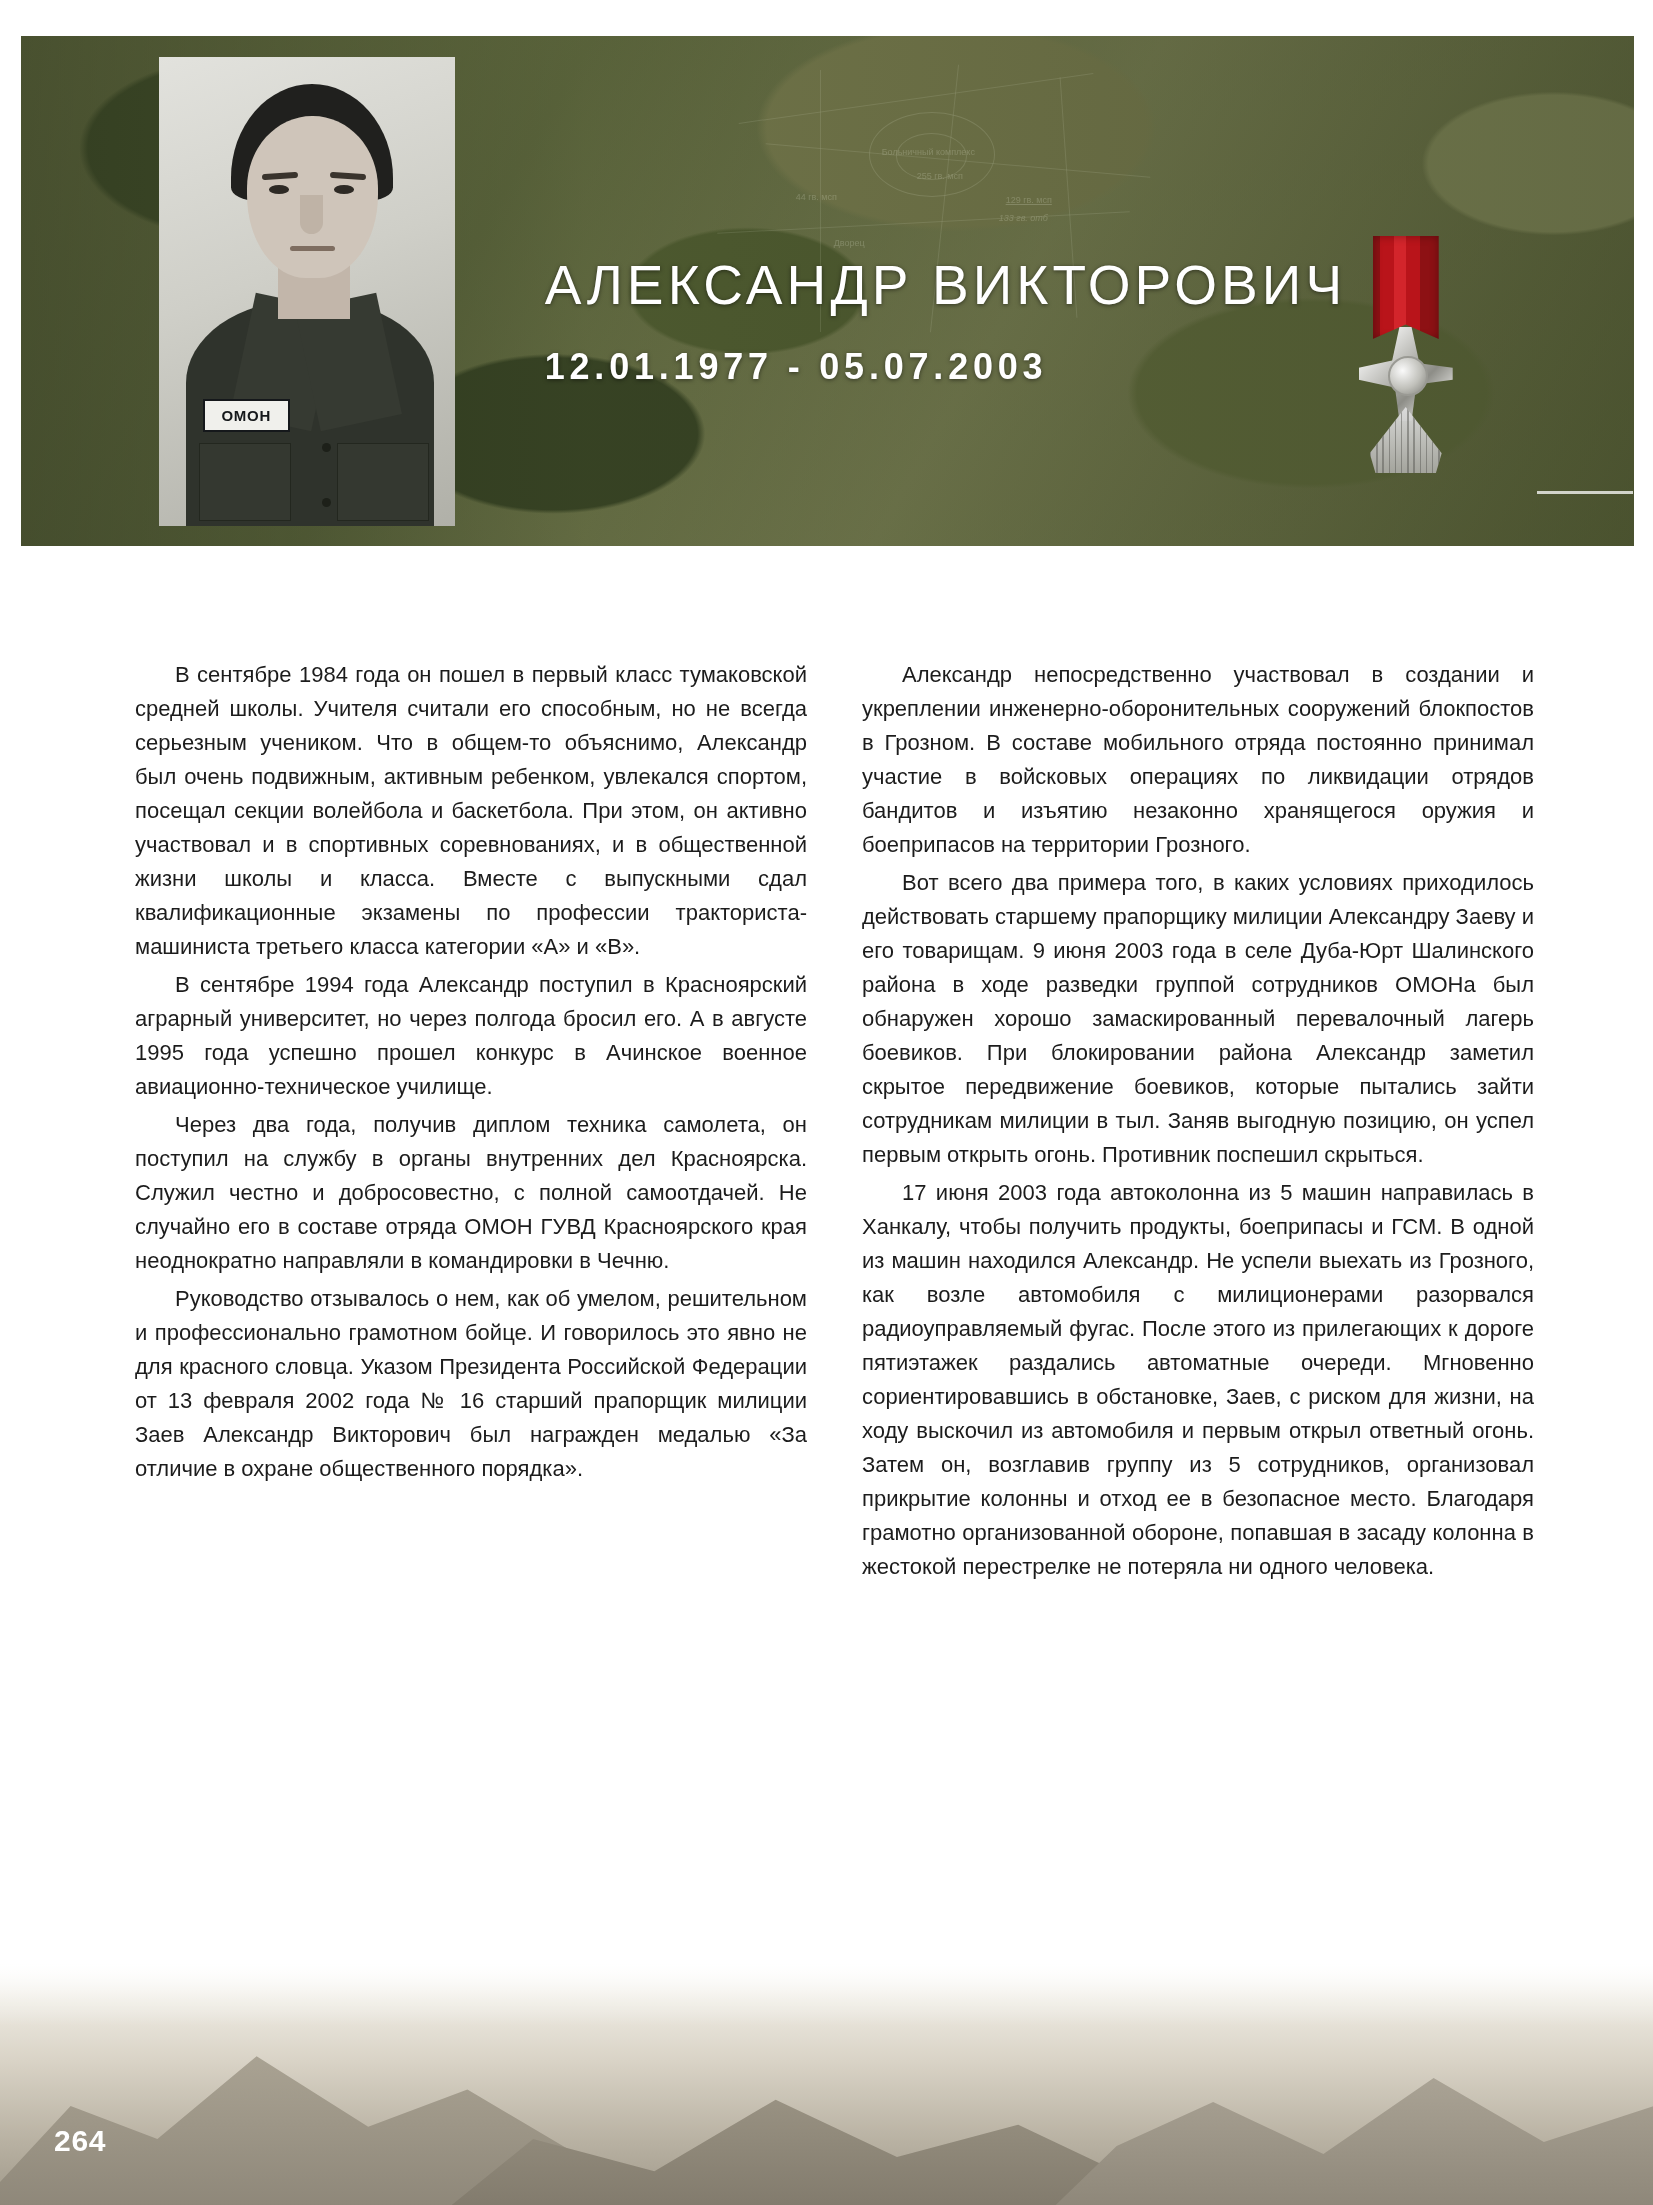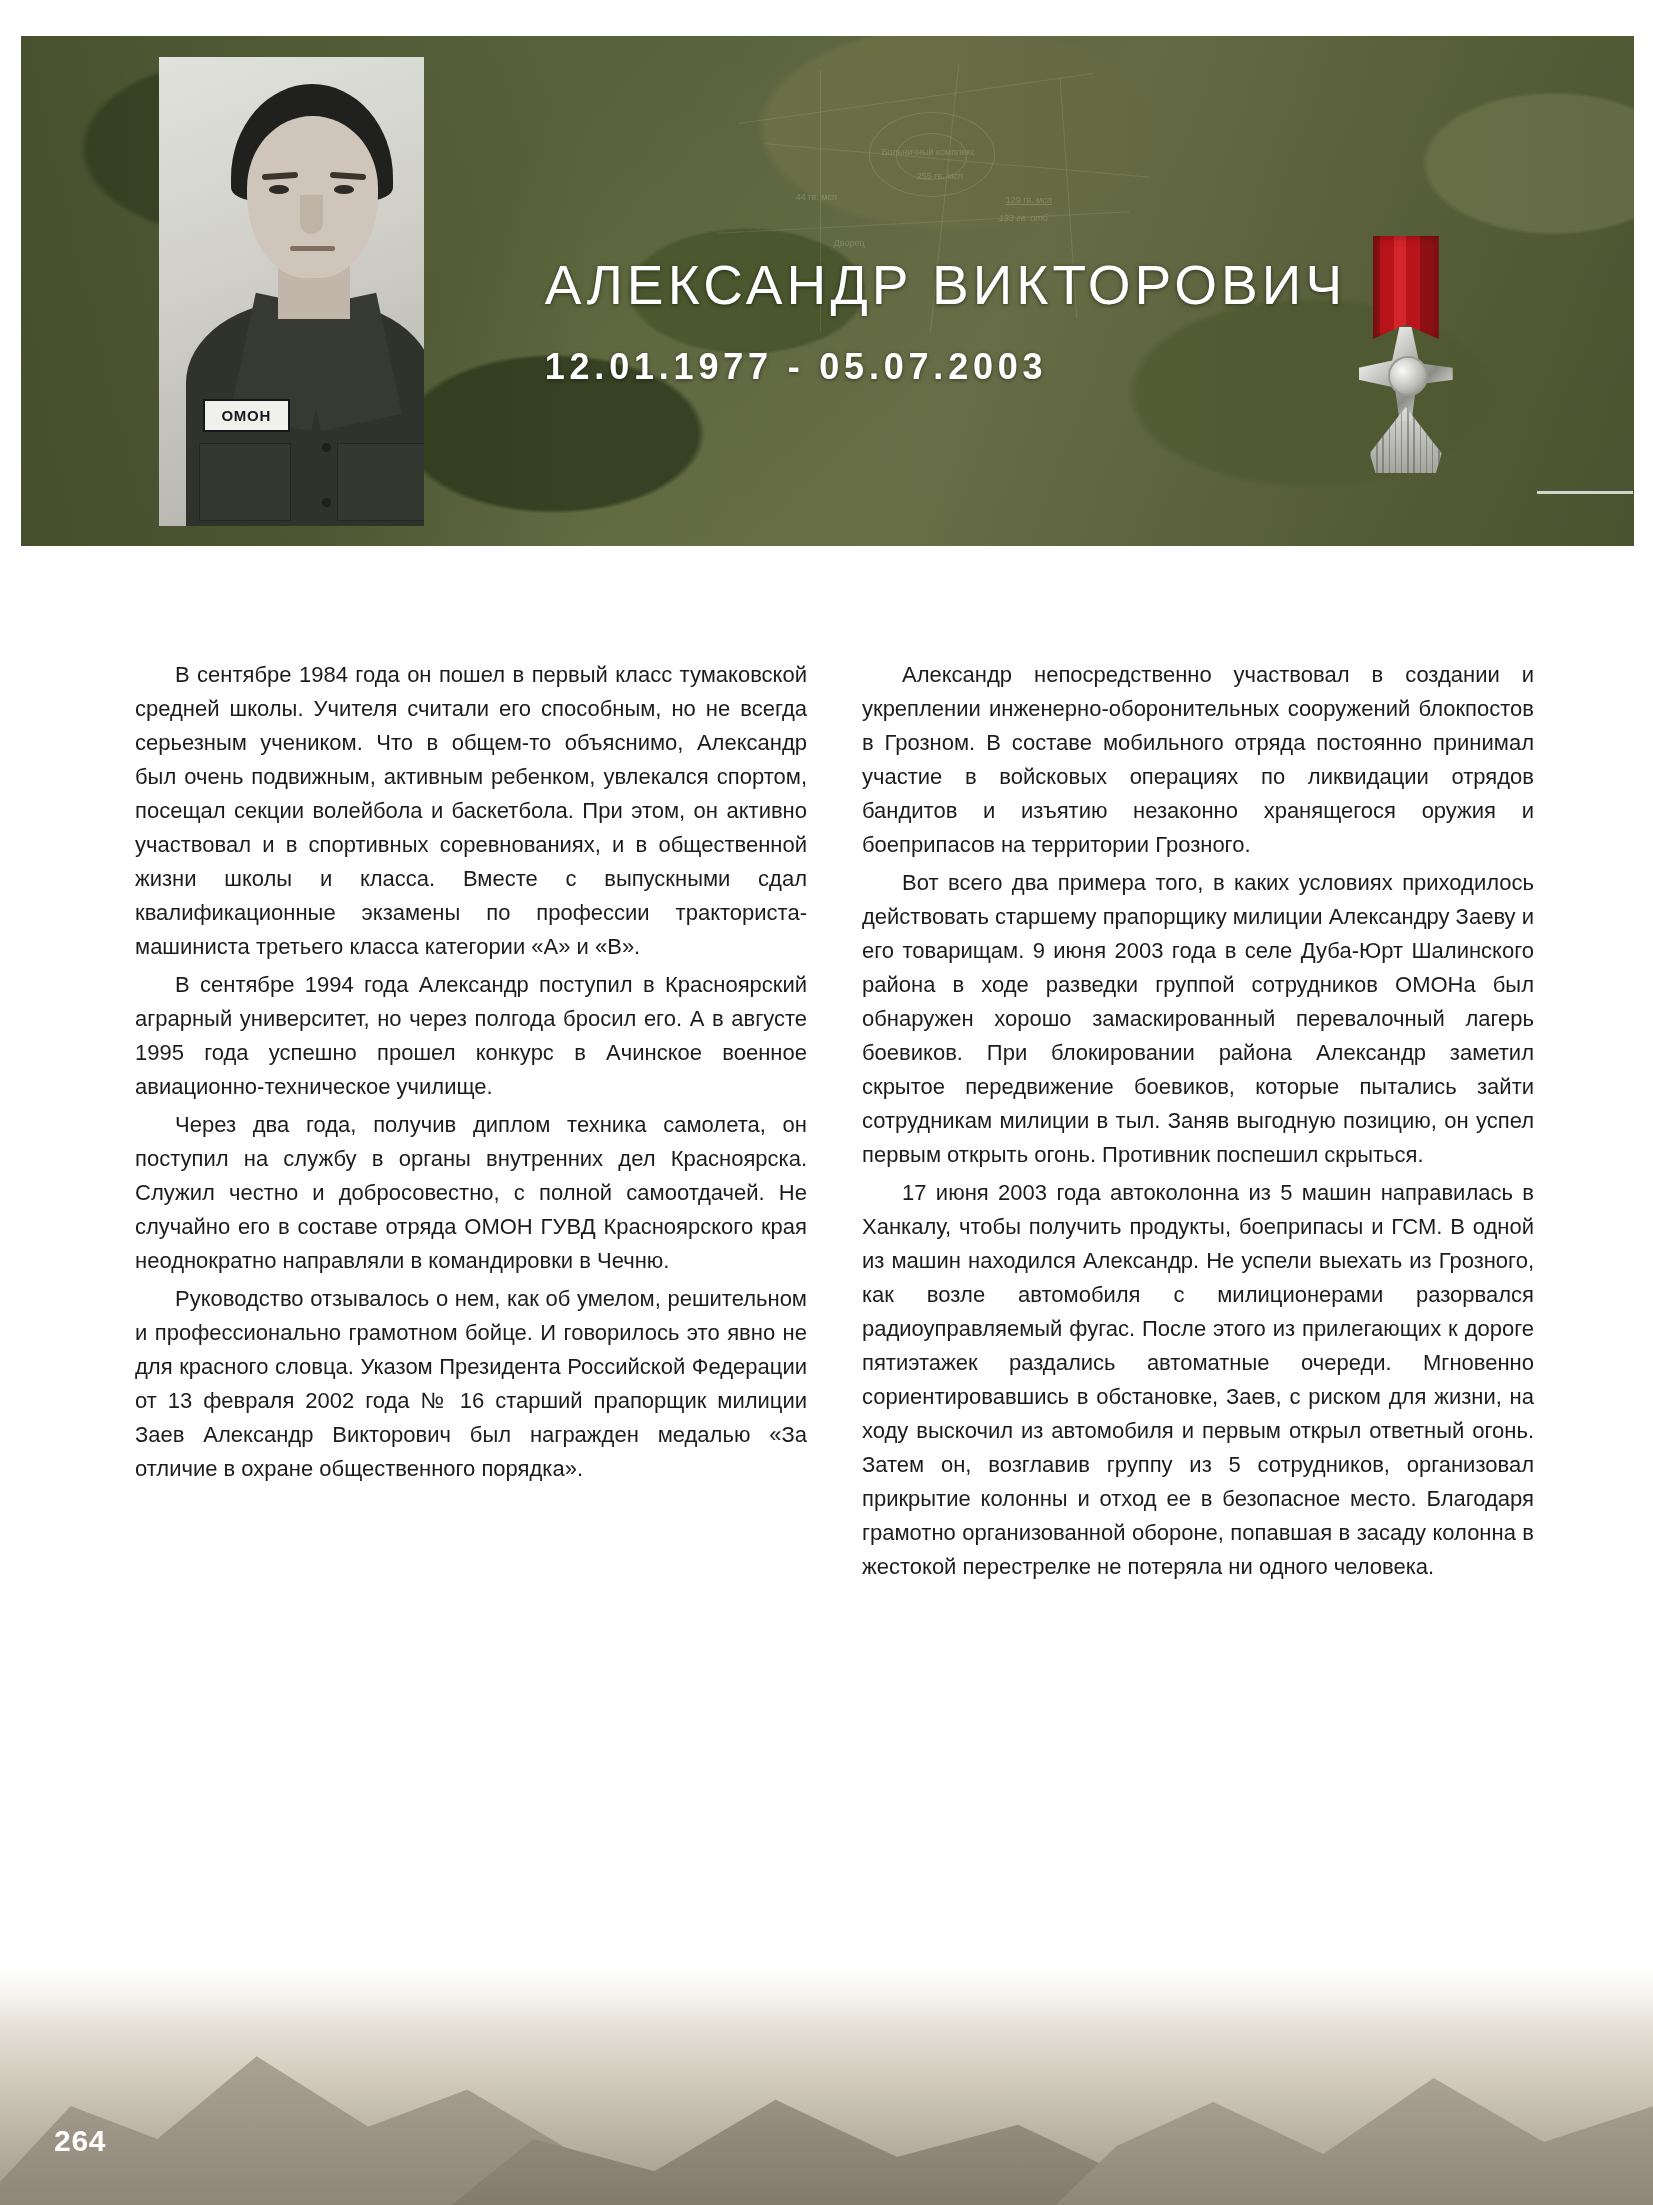--- a/index.html
+++ b/index.html
@@ -61,21 +61,21 @@
     position: absolute;
     border: 0.7px solid rgba(235,240,220,0.4);
     border-radius: 50%;
   }
 
   
   .portrait {
     position: absolute;
     left: 138px;
     top: 20.7px;
-    width: 265px;
+    width: 296px;
     height: 469px;
     background: linear-gradient(180deg, #d9d9d4 0%, #c9c9c2 30%, #b4b4ac 60%, #9a9a93 100%);
     overflow: hidden;
   }
   .p-bg {
     position: absolute; left:0; top:0; right:0; bottom:0;
     background: linear-gradient(160deg, #e2e2dd 0%, #cfcfc8 45%, #b0b0a8 100%);
   }
   .p-hair {
     position: absolute;

